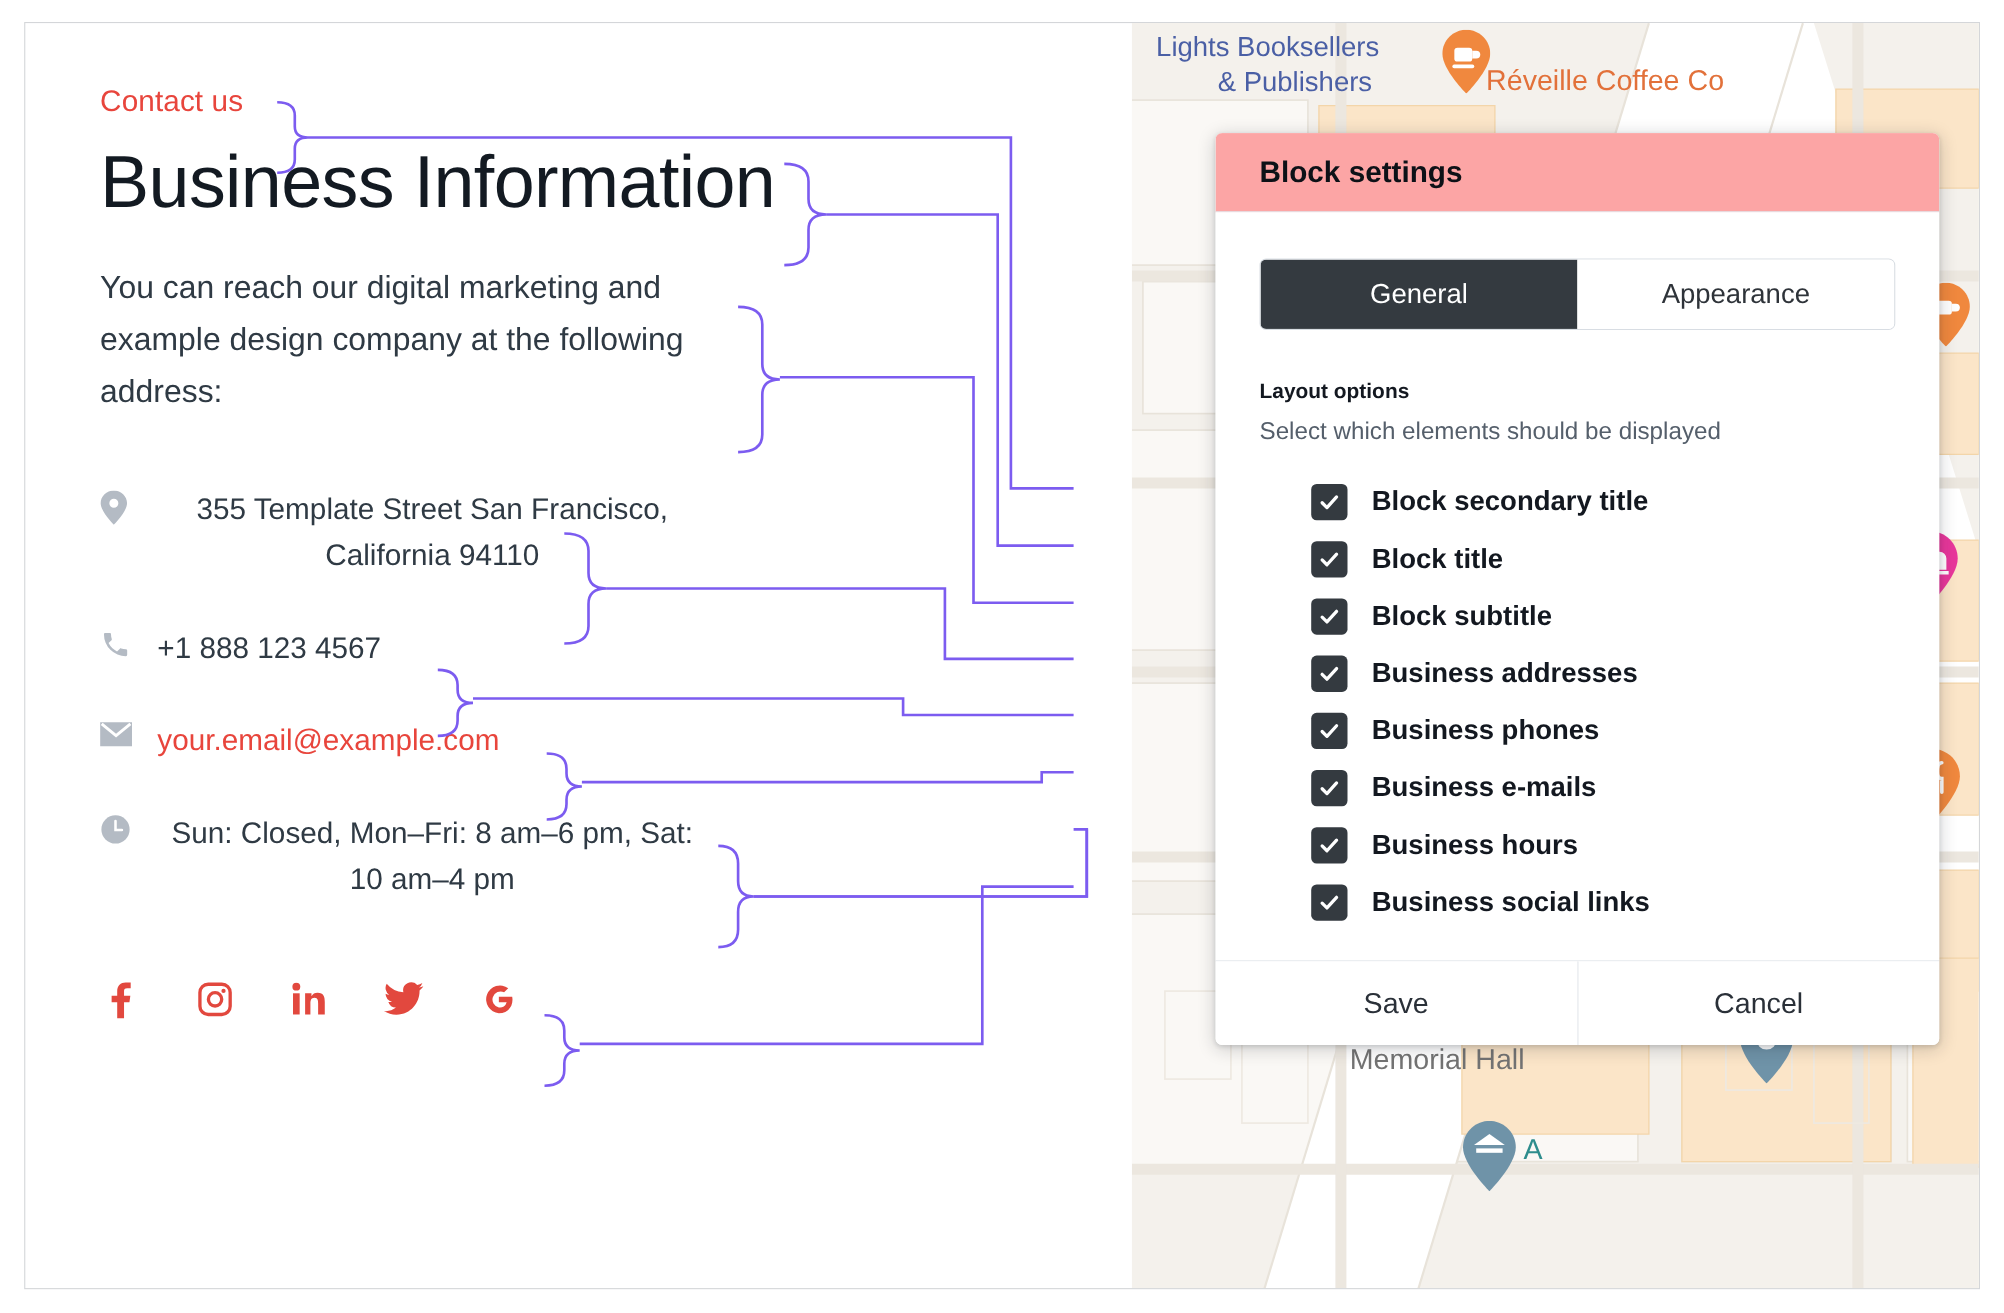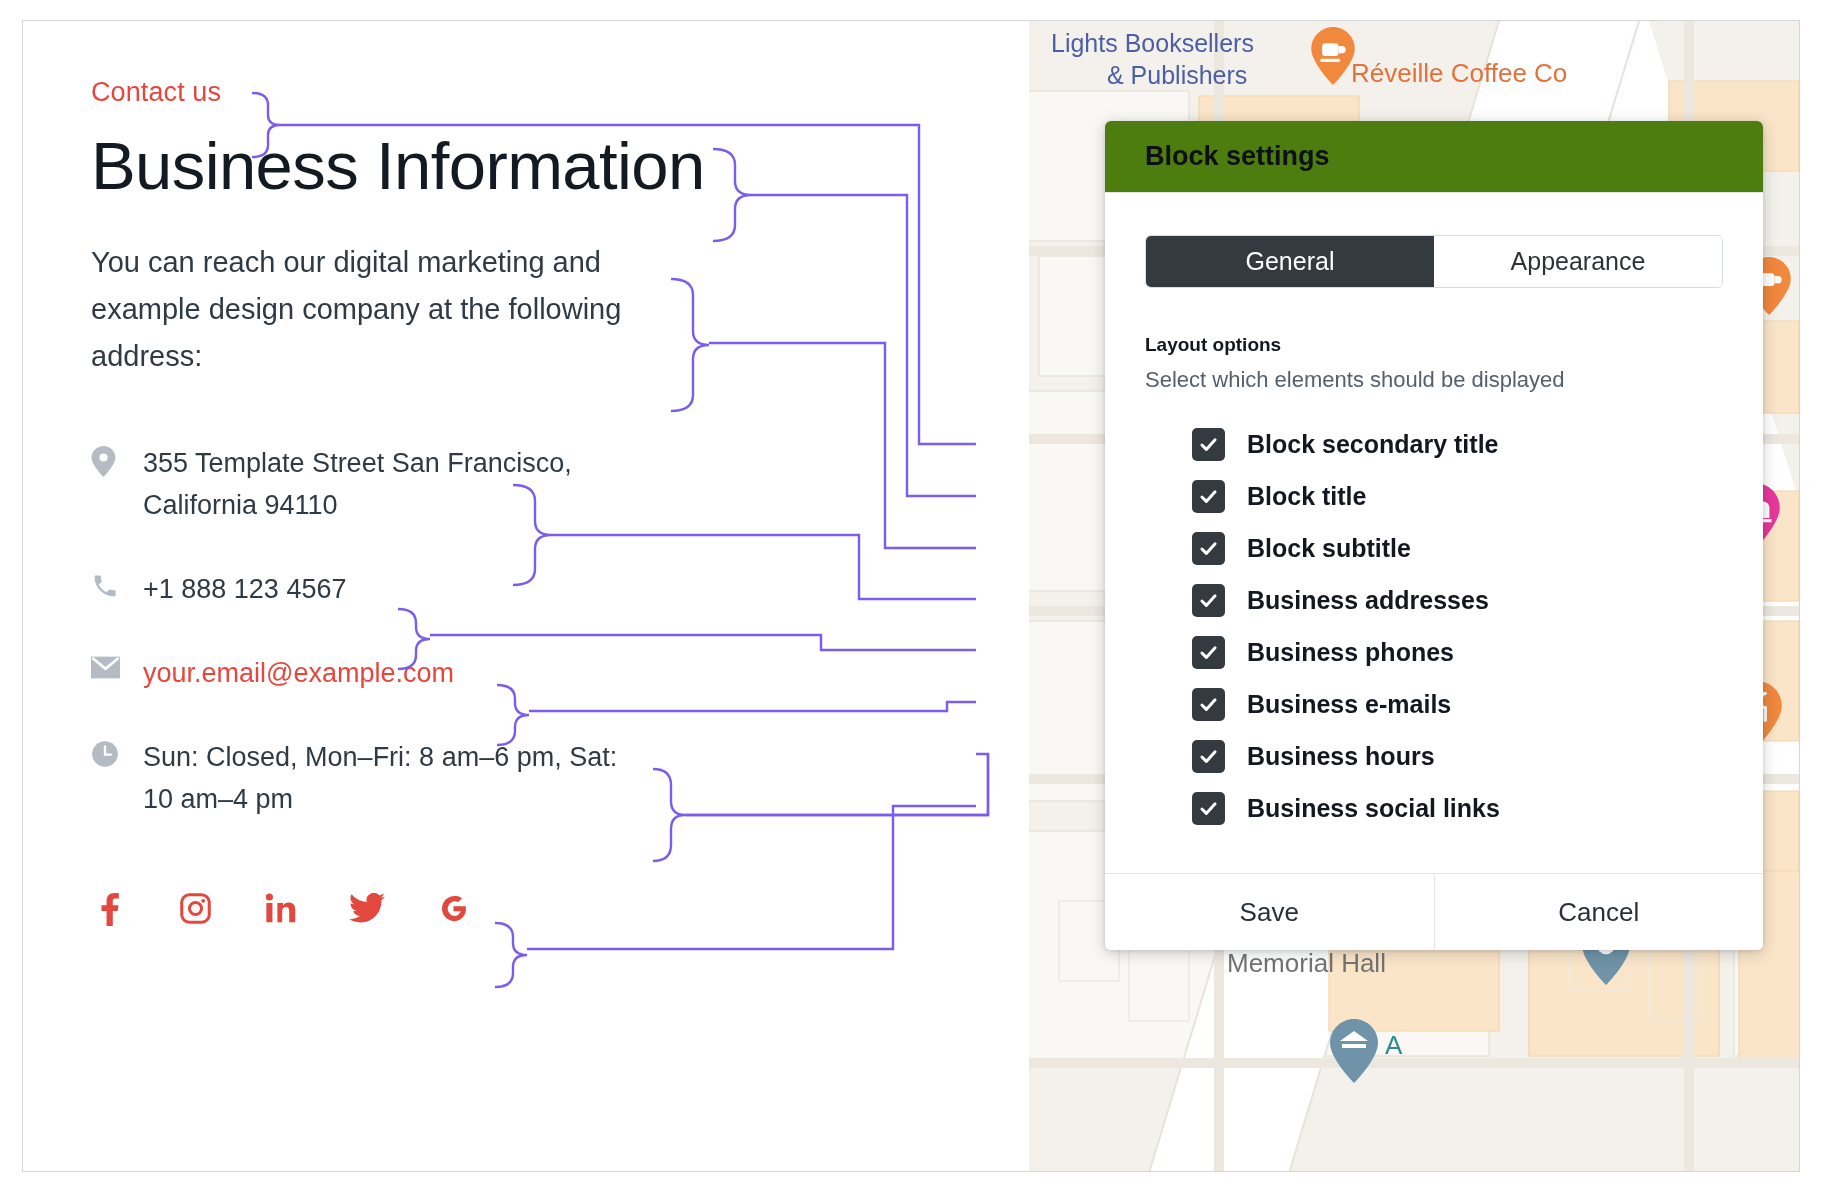--- a/index.html
+++ b/index.html
@@ -42,21 +42,21 @@
   .info-row { display: flex; align-items: flex-start; margin-bottom: 42px; }
   .info-row:last-child { margin-bottom: 0; }
   .info-icon {
     width: 40px; min-width: 40px; height: 34px;
     display: flex; align-items: flex-start; justify-content: flex-start;
     padding-top: 4px;
   }
   .info-icon svg { fill: #b4bbc4; }
   .info-text {
     font-size: 27px; line-height: 1.56; color: #2f3a44;
-    max-width: 500px; margin-left: 12px;
+    max-width: 500px; margin-left: 12px; text-align: center;
   }
   .info-text.link { color: #e8453c; }
 
   .socials { margin-top: 70px; display: flex; align-items: center; gap: 50px; }
   .social-ico { width: 36px; height: 36px; display: flex; align-items: center; justify-content: center; }
   .social-ico svg { fill: #e2483e; }
 
   
   .map {
     position: absolute; right: 0; top: 0;
@@ -75,30 +75,30 @@
   .panel {
     position: absolute; left: 1082px; top: 100px;
     width: 658px; height: 829px;
     background: #ffffff;
     border-radius: 6px;
     box-shadow: 0 3px 16px rgba(20,25,35,.20), 0 1px 4px rgba(20,25,35,.12);
     overflow: hidden;
     display: flex; flex-direction: column;
   }
   .panel-header {
-    height: 72px; background: #4d7c0f;
+    height: 72px; background: #fca5a5;
     border-bottom: 1px solid #e3e7ec;
     display: flex; align-items: center; padding: 0 40px;
   }
   .panel-title { font-size: 27px; font-weight: bold; color: #0d1117; }
 
   .panel-body { flex: 1; padding: 42px 40px 0 40px; background:#fff; }
 
   .tabs {
-    display: flex; width: 578px; height: 53px;
+    display: flex; width: 578px; height: 65px;
     border: 1px solid #d8dde3; border-radius: 6px; overflow: hidden;
   }
   .tab {
     flex: 1; display: flex; align-items: center; justify-content: center;
     font-size: 25px; color: #2e3339; background: #fff; cursor: pointer;
   }
   .tab.active { background: #343a40; color: #ffffff; }
 
   .section-title { margin-top: 46px; font-size: 19px; font-weight: bold; color: #131820; }
   .section-sub { margin-top: 11px; font-size: 22px; color: #555f6b; }

